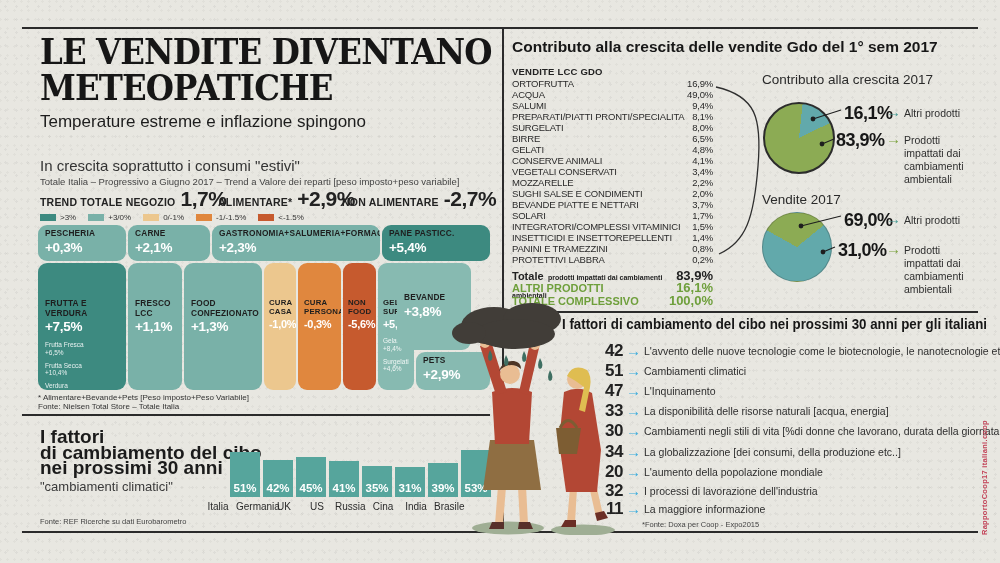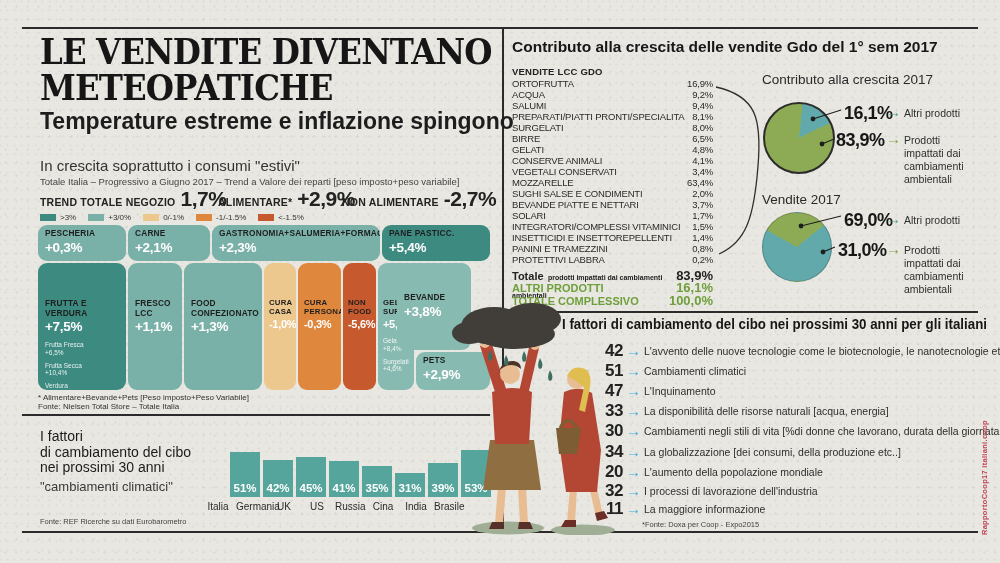--- a/index.html
+++ b/index.html
@@ -9,21 +9,21 @@
     background-image:radial-gradient(rgba(60,60,55,.06) 1px, transparent 1.2px),
                      radial-gradient(rgba(60,60,55,.045) 1px, transparent 1.1px);
     background-size:11px 13px,7px 9px;background-position:0 0,4px 6px;
     font-family:"Liberation Sans",sans-serif;color:#222;
   }
   .abs{position:absolute;}
   .rule{position:absolute;background:#2b2b2b;}
   
   .main-title{left:40px;top:33px;font-family:"DejaVu Serif",serif;font-weight:bold;
     font-size:36px;line-height:36px;color:#161616;transform:scaleX(.9);transform-origin:left top;letter-spacing:-1px;}
-  .subtitle{left:40px;top:112px;font-size:23px;font-weight:bold;line-height:19px;color:#1d1d1d;}
+  .subtitle{left:40px;top:112px;font-size:17px;font-weight:normal;line-height:19px;color:#1d1d1d;}
   .lead{left:40px;top:157px;font-size:15px;color:#333;}
   .note{left:40px;top:176px;font-size:9.5px;color:#444;}
   .trend-g{position:absolute;top:187px;display:flex;align-items:baseline;gap:5px;}
   .trend-g .lb{font-size:10.5px;font-weight:bold;letter-spacing:.2px;}
   .trend-g .vl{font-size:21px;font-weight:bold;letter-spacing:-.5px;}
   .legend{left:40px;top:213px;display:flex;gap:12px;}
   .legend .it{display:flex;align-items:center;gap:4px;font-size:8px;color:#333;}
   .sw{width:16px;height:7px;display:inline-block;}
   
   .treemap{left:38px;top:225px;width:452px;height:165px;}
@@ -33,21 +33,21 @@
   .tcell.sm .nm{font-size:7.8px;}
   .tcell.sm .vl{font-size:11px;}
   .tcell .subs{margin-top:7px;}
   .tcell .sub{font-size:6.5px;color:rgba(255,255,255,.88);line-height:1.2;margin-bottom:5px;}
   .pt36{padding-top:36px;} .pt30{padding-top:30px;}
   .c-dark{background:#3d8a80;} .c-teal{background:#79b1a8;} .c-teal2{background:#87bab1;}
   .c-tan{background:#ecc78e;} .c-orange{background:#e0873e;} .c-red{background:#c65a2e;}
   .foot1{left:38px;top:393px;font-size:8px;color:#333;}
   .foot2{left:38px;top:402px;font-size:8px;color:#333;}
   
-  .bar-title{left:40px;top:429px;font-size:14px;font-weight:normal;line-height:15.5px;color:#1b1b1b;}
+  .bar-title{left:40px;top:429px;font-size:19px;font-weight:bold;line-height:15.5px;color:#1b1b1b;}
   .bar-sub{left:40px;top:479px;font-size:13px;color:#3a3a3a;}
   .bars{left:203px;top:447px;width:266px;height:50px;display:flex;align-items:flex-end;gap:3px;margin-left:27px;}
   .bar{width:30px;background:#56a59c;display:flex;align-items:flex-end;justify-content:center;
        color:#fff;font-weight:bold;font-size:11.5px;padding-bottom:3px;box-sizing:border-box;}
   .bar-cats{left:203px;top:501px;width:266px;display:flex;gap:3px;}
   .bar-cats span{width:30px;text-align:center;font-size:10px;color:#2b2b2b;white-space:nowrap;overflow:visible;}
   .bar-fonte{left:40px;top:517px;font-size:7.5px;color:#444;}
   
   .r-title{left:512px;top:38px;font-size:15.5px;font-weight:bold;color:#171717;}
   .t-head{left:512px;top:66px;font-size:9.5px;font-weight:bold;letter-spacing:.2px;}
@@ -219,21 +219,21 @@
     </div>
   <div class="bar" style="height:40px">
       <span>45%</span>
     </div>
   <div class="bar" style="height:36px">
       <span>41%</span>
     </div>
   <div class="bar" style="height:31px">
       <span>35%</span>
     </div>
-  <div class="bar" style="height:24px">
+  <div class="bar" style="height:30px">
       <span>31%</span>
     </div>
   <div class="bar" style="height:34px">
       <span>39%</span>
     </div>
   <div class="bar" style="height:47px">
       <span>53%</span>
     </div>
 </div>
 <div class="abs bar-cats">
@@ -251,21 +251,21 @@
 <div class="abs r-title">Contributo alla crescita delle vendite Gdo del 1° sem 2017</div>
 <div class="abs t-head">VENDITE LCC GDO</div>
 
 <div class="abs gdo">
   <div class="row">
       <span>ORTOFRUTTA</span>
       <span>16,9%</span>
     </div>
   <div class="row">
       <span>ACQUA</span>
-      <span>9,2%</span>
+      <span>49,0%</span>
     </div>
   <div class="row">
       <span>SALUMI</span>
       <span>9,4%</span>
     </div>
   <div class="row">
       <span>PREPARATI/PIATTI PRONTI/SPECIALITA</span>
       <span>8,1%</span>
     </div>
   <div class="row">
@@ -283,21 +283,21 @@
   <div class="row">
       <span>CONSERVE ANIMALI</span>
       <span>4,1%</span>
     </div>
   <div class="row">
       <span>VEGETALI CONSERVATI</span>
       <span>3,4%</span>
     </div>
   <div class="row">
       <span>MOZZARELLE</span>
-      <span>63,4%</span>
+      <span>2,2%</span>
     </div>
   <div class="row">
       <span>SUGHI SALSE E CONDIMENTI</span>
       <span>2,0%</span>
     </div>
   <div class="row">
       <span>BEVANDE PIATTE E NETTARI</span>
       <span>3,7%</span>
     </div>
   <div class="row">

